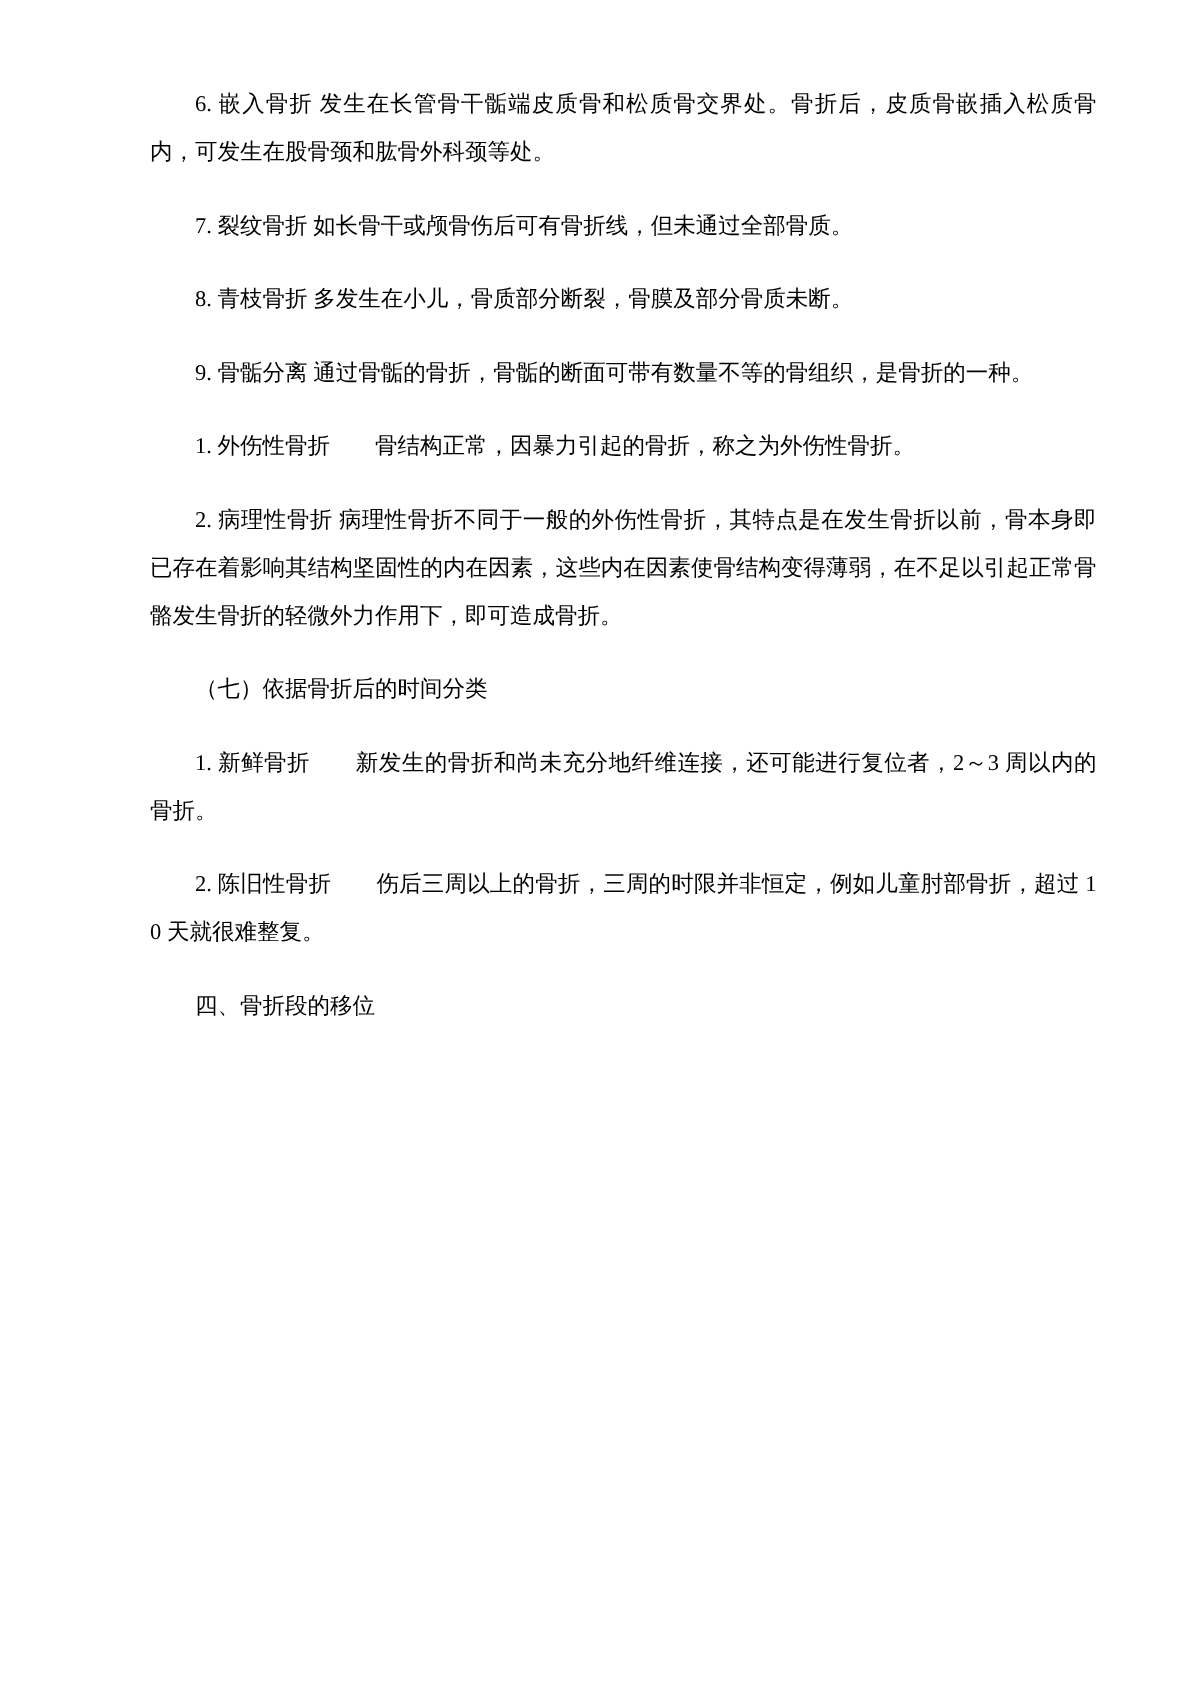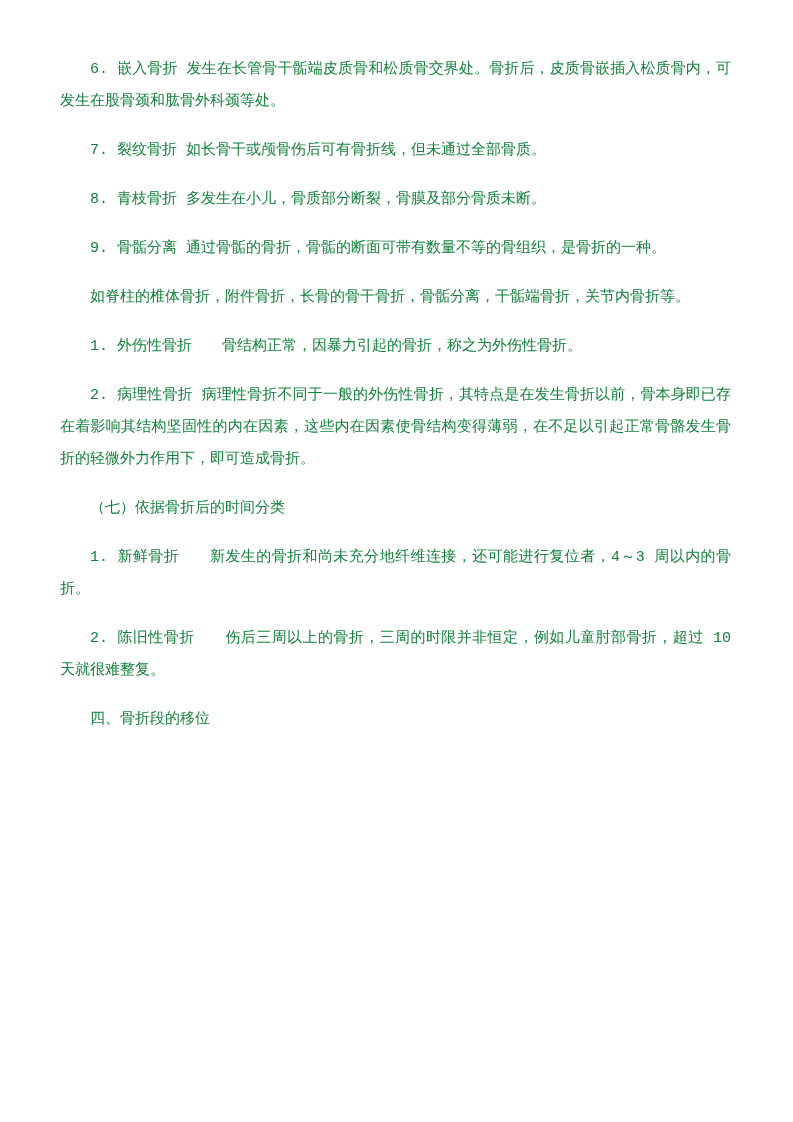--- a/index.html
+++ b/index.html
@@ -9,42 +9,41 @@
   }
   body {
     width: 793px;
     height: 1122px;
     overflow: hidden;
   }
   .page {
     box-sizing: border-box;
     width: 793px;
     height: 1122px;
-    padding: 54px 62px 0 60px;
+    padding: 54px 62px 0 100px;
     background: #ffffff;
-    font-family: Liberation Mono, monospace;
+    font-family: Liberation Serif, serif;
     font-size: 15px;
-    color: #15803d;
+    color: #000000;
   }
   .para {
     margin: 0 0 17px 0;
     line-height: 32px;
     text-align: justify;
     text-indent: 2em;
     word-break: break-all;
   }
 </style>
 </head>
 <body>
 
 <div class="page">
   <p class="para">6. 嵌入骨折 发生在长管骨干骺端皮质骨和松质骨交界处。骨折后，皮质骨嵌插入松质骨内，可发生在股骨颈和肱骨外科颈等处。</p>
   <p class="para">7. 裂纹骨折 如长骨干或颅骨伤后可有骨折线，但未通过全部骨质。</p>
   <p class="para">8. 青枝骨折 多发生在小儿，骨质部分断裂，骨膜及部分骨质未断。</p>
   <p class="para">9. 骨骺分离 通过骨骺的骨折，骨骺的断面可带有数量不等的骨组织，是骨折的一种。</p>
-  <p class="para">如脊柱的椎体骨折，附件骨折，长骨的骨干骨折，骨骺分离，干骺端骨折，关节内骨折等。</p>
   <p class="para">1. 外伤性骨折　　骨结构正常，因暴力引起的骨折，称之为外伤性骨折。</p>
   <p class="para">2. 病理性骨折 病理性骨折不同于一般的外伤性骨折，其特点是在发生骨折以前，骨本身即已存在着影响其结构坚固性的内在因素，这些内在因素使骨结构变得薄弱，在不足以引起正常骨骼发生骨折的轻微外力作用下，即可造成骨折。</p>
   <p class="para">（七）依据骨折后的时间分类</p>
-  <p class="para">1. 新鲜骨折　　新发生的骨折和尚未充分地纤维连接，还可能进行复位者，4～3 周以内的骨折。</p>
+  <p class="para">1. 新鲜骨折　　新发生的骨折和尚未充分地纤维连接，还可能进行复位者，2～3 周以内的骨折。</p>
   <p class="para">2. 陈旧性骨折　　伤后三周以上的骨折，三周的时限并非恒定，例如儿童肘部骨折，超过 10 天就很难整复。</p>
   <p class="para">四、骨折段的移位</p>
 </div>
 
 </body></html>

